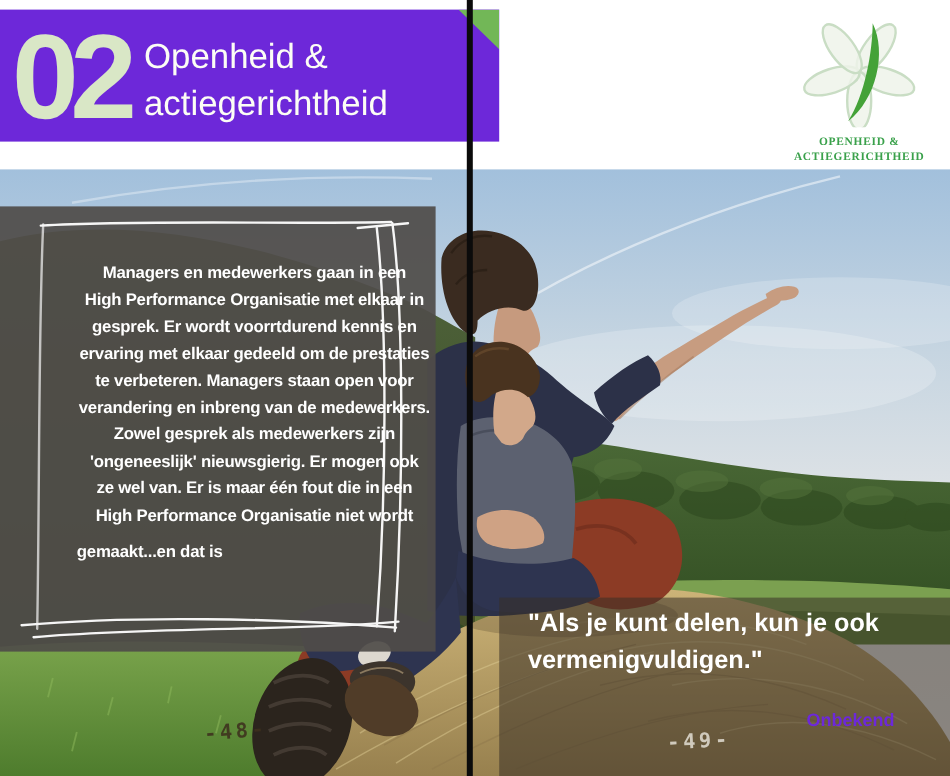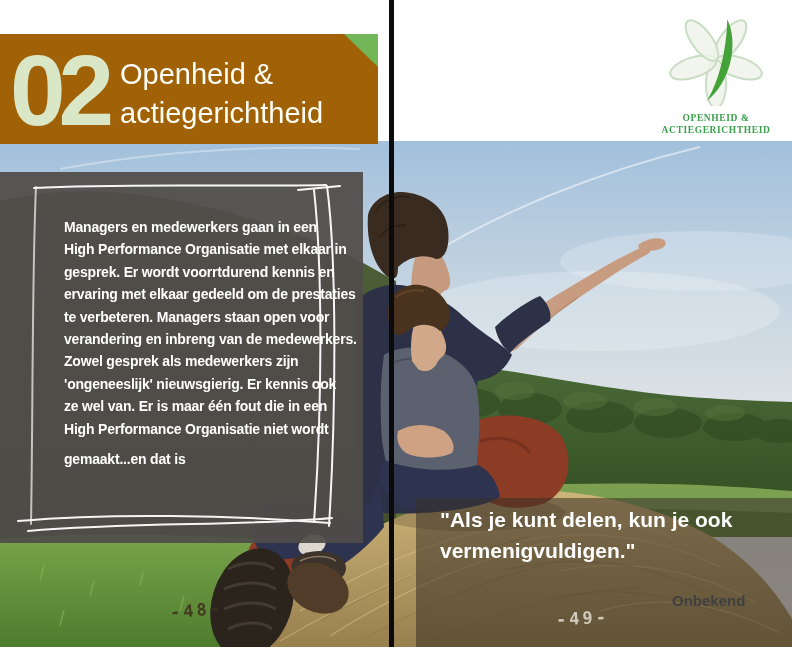--- a/index.html
+++ b/index.html
@@ -7,48 +7,48 @@
           font-family:"Liberation Sans", sans-serif;}
 
   
   .photo-wrap{position:absolute;left:0;top:141px;width:792px;height:506px;z-index:1;}
   .photo-wrap svg{display:block;}
 
   
   .gutter{position:absolute;left:389px;top:0;width:5px;height:647px;background:#0b0b0b;z-index:40;}
 
   
-  .banner{position:absolute;left:0;top:34px;width:378px;height:110px;background:#a16207;z-index:30;}
+  .banner{position:absolute;left:0;top:8px;width:416px;height:110px;background:#6d28d9;z-index:30;}
   .banner .fold{position:absolute;right:0;top:0;width:34px;height:33px;background:#72b757;
                 clip-path:polygon(0 0,100% 0,100% 100%);}
   .chapter-num{position:absolute;left:10px;top:6px;font-size:100px;line-height:100px;font-weight:bold;
                letter-spacing:-7px;color:#d9e7c6;}
   .chapter-title{position:absolute;left:120px;top:21px;font-size:29px;line-height:39px;color:#fcfdf5;}
 
   
   .textbox{position:absolute;left:0;top:172px;width:363px;height:371px;background:rgba(80,76,73,0.93);
-           z-index:20;overflow:hidden;}
+           z-index:20;overflow:hidden;text-align:center;}
   .sketch{position:absolute;left:0;top:0;}
   .body-text{position:absolute;left:64px;top:44px;width:296px;color:#ffffff;font-size:14px;
              line-height:22.4px;letter-spacing:-0.2px;white-space:nowrap;font-weight:600;}
   .line{white-space:nowrap;}
   .line.final{margin-top:8px;display:flex;align-items:baseline;}
   .big{font-size:26px;margin-left:7px;font-weight:600;}
 
   
   .logo{position:absolute;left:636px;top:14px;width:160px;z-index:30;text-align:center;}
   .logo-caption{margin-top:2px;font-family:"Liberation Serif", serif;font-weight:bold;
                 font-size:9.5px;line-height:12px;letter-spacing:0.6px;color:#3aa14b;}
 
   
   .quote-overlay{position:absolute;left:416px;top:498px;width:376px;height:149px;
                  background:rgba(56,48,38,0.55);z-index:20;}
   .quote-text{position:absolute;left:24px;top:6px;color:#fff;font-size:21px;line-height:31px;
               font-weight:600;white-space:nowrap;}
-  .attribution{position:absolute;left:256px;top:94px;color:#404040;font-size:15px;font-weight:600;}
+  .attribution{position:absolute;left:256px;top:94px;color:#6d28d9;font-size:15px;font-weight:600;}
 
   
   .pageno{position:absolute;z-index:50;font-family:"DejaVu Sans Mono", monospace;
           font-size:17px;letter-spacing:3px;font-weight:bold;}
   .pageno.left{left:170px;top:600px;color:rgba(62,48,30,0.88);transform:rotate(-5deg);}
   .pageno.right{left:556px;top:608px;color:#d0cabd;transform:rotate(-3deg);}
 </style>
 </head>
 <body>
 
@@ -206,21 +206,21 @@
       </g>
     </svg>
     <div class="body-text">
       <div class="line">Managers en medewerkers gaan in een</div>
       <div class="line">High Performance Organisatie met elkaar in</div>
       <div class="line">gesprek. Er wordt voorrtdurend kennis en</div>
       <div class="line">ervaring met elkaar gedeeld om de prestaties</div>
       <div class="line">te verbeteren. Managers staan open voor</div>
       <div class="line">verandering en inbreng van de medewerkers.</div>
       <div class="line">Zowel gesprek als medewerkers zijn</div>
-      <div class="line">'ongeneeslijk' nieuwsgierig. Er kennis ook</div>
+      <div class="line">'ongeneeslijk' nieuwsgierig. Er mogen ook</div>
       <div class="line">ze wel van. Er is maar één fout die in een</div>
       <div class="line">High Performance Organisatie niet wordt</div>
       <div class="line final">
         <span>gemaakt...en dat is</span>
       </div>
     </div>
   </div>
 
   <div class="logo">
     <svg width="120" height="92" viewBox="0 0 120 92">

